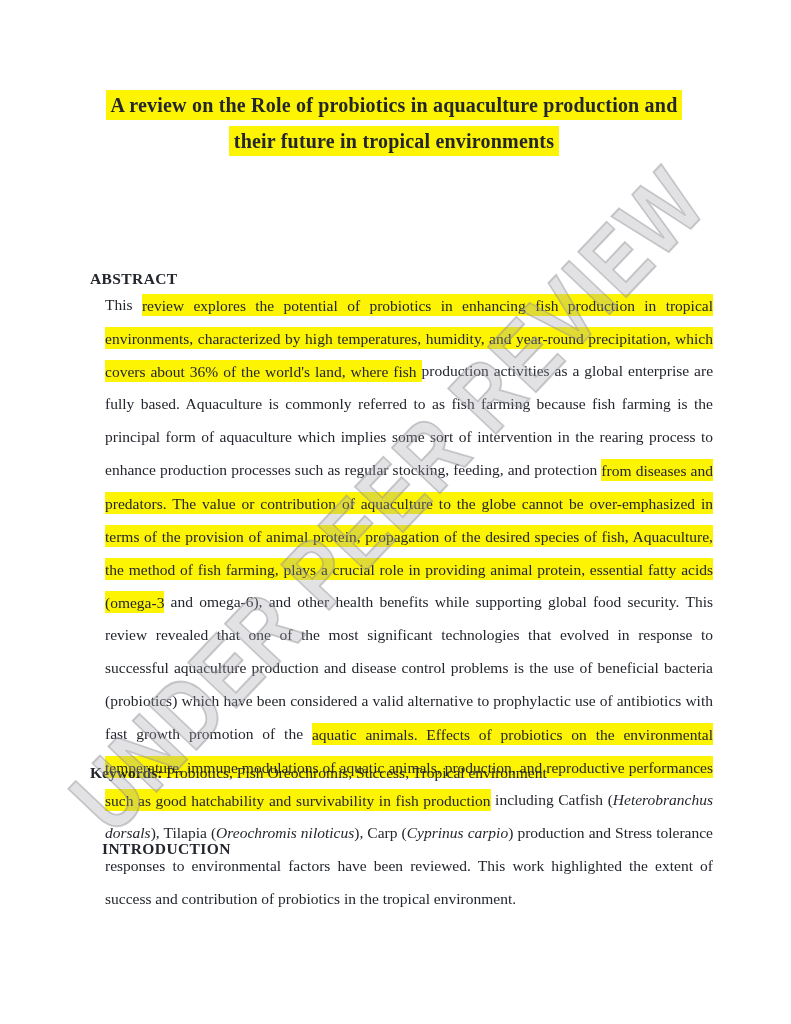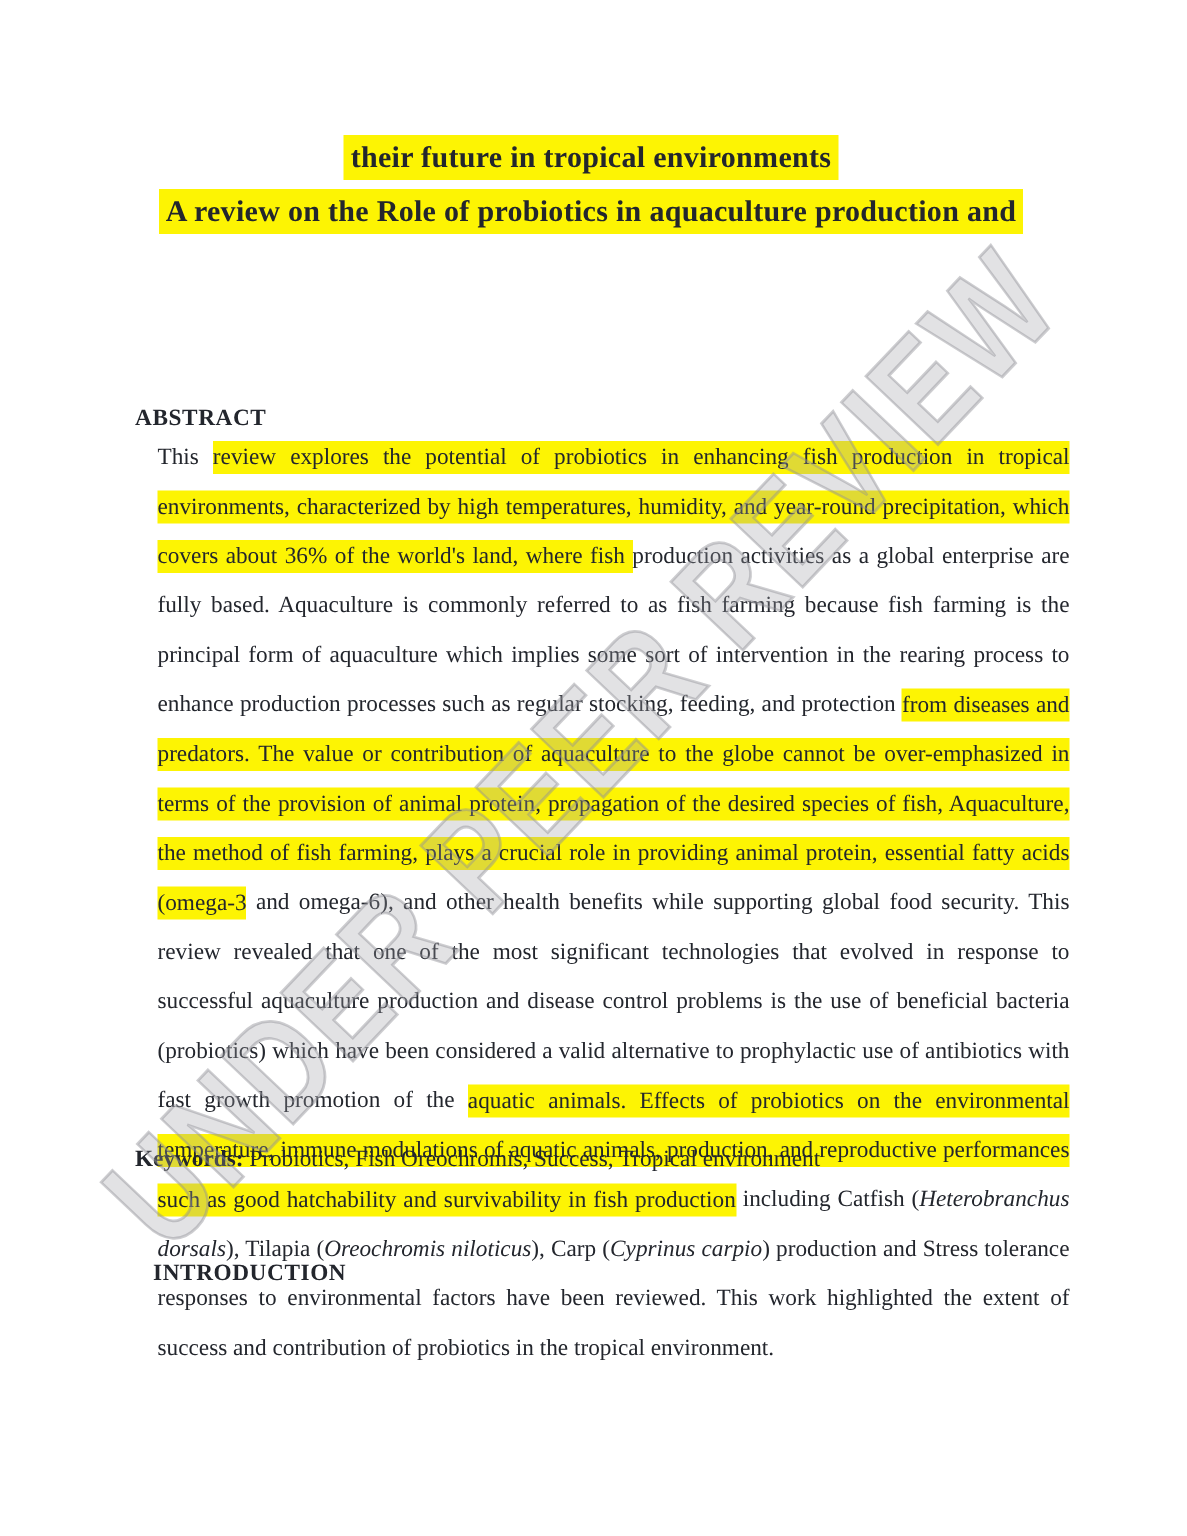--- a/index.html
+++ b/index.html
@@ -71,22 +71,22 @@
     pointer-events: none;
     user-select: none;
   }
 </style>
 </head>
 <body>
 
 <div class="page">
 
   <div class="title-block">
+    <div><span class="hl">A review on the Role of probiotics in aquaculture production and</span></div>
     <div><span class="hl">their future in tropical environments</span></div>
-    <div><span class="hl">A review on the Role of probiotics in aquaculture production and</span></div>
   </div>
 
   <div class="sec-heading" style="top:270px;">ABSTRACT</div>
 
   <div class="body-par" style="top:288px;"><span>This </span><span class="hl">review explores the potential of probiotics in enhancing fish production in tropical environments, characterized by high temperatures, humidity, and year-round precipitation, which covers about 36% of the world's land, where fish </span><span>production activities as a global enterprise are fully based. Aquaculture is commonly referred to as fish farming because fish farming is the principal form of aquaculture which implies some sort of intervention in the rearing process to enhance production processes such as regular stocking, feeding, and protection </span><span class="hl">from diseases and predators. The value or contribution of aquaculture to the globe cannot be over-emphasized in terms of the provision of animal protein, propagation of the desired species of fish, Aquaculture, the method of fish farming, plays a crucial role in providing animal protein, essential fatty acids (omega-3</span><span> and omega-6), and other health benefits while supporting global food security. This review revealed that one of the most significant technologies that evolved in response to successful aquaculture production and disease control problems is the use of beneficial bacteria (probiotics) which have been considered a valid alternative to prophylactic use of antibiotics with fast growth promotion of the </span><span class="hl">aquatic animals. Effects of probiotics on the environmental temperature, immune modulations of aquatic animals, production, and reproductive performances such as good hatchability and survivability in fish production</span><span> including Catfish (</span><span class="it">Heterobranchus dorsals</span><span>), Tilapia (</span><span class="it">Oreochromis niloticus</span><span>), Carp (</span><span class="it">Cyprinus carpio</span><span>) production and Stress tolerance responses to environmental factors have been reviewed. This work highlighted the extent of success and contribution of probiotics in the tropical environment.</span></div>
 
   <div class="keywords-line">
     <span class="b">Keywords:</span><span> Probiotics, Fish Oreochromis, Success, Tropical environment</span>
   </div>
 

